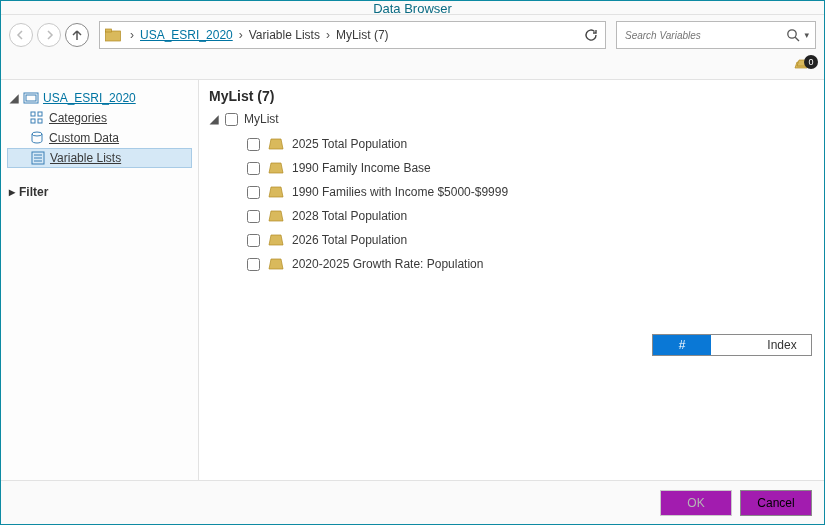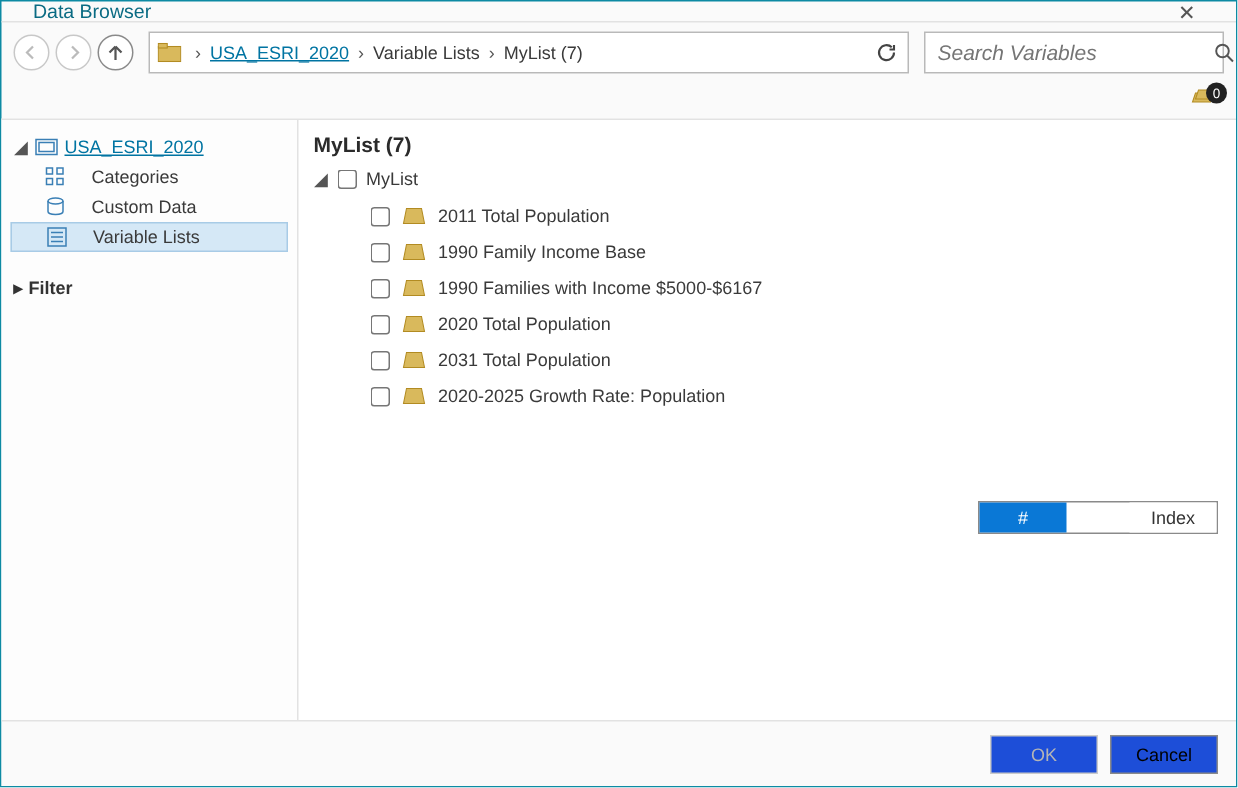--- a/index.html
+++ b/index.html
@@ -1,60 +1,60 @@
 <!DOCTYPE html>
 <html><head>
   <meta charset="utf-8">
   <style>
     * { box-sizing: border-box; }
     html, body { margin:0; padding:0; font-family: "Segoe UI", Arial, sans-serif; font-size:12px; color:#3a3a3a; background:#fff;}
     .window { width:825px; height:525px; border:1px solid #0d8aa3; display:flex; flex-direction:column; background:#fafafa;}
-    .titlebar { height:14px; display:flex; align-items:center; padding:0 21px; font-size:13px; color:#0a6b83; border-bottom:1px solid #e2e2e2; }
+    .titlebar { height:14px; display:flex; align-items:center; padding:0 21px; font-size:13px; color:#0a6b83; border-bottom:1px solid #e2e2e2;flex-direction:column; }
     .titlebar .spacer{flex:1;}
     .close-x{font-size:14px;color:#555;cursor:pointer;padding:4px 6px;}
     .toolbar { height:40px; display:flex; align-items:center; padding:4px 8px; gap:4px;}
     .nav-btn {width:24px;height:24px;border:1px solid #8a8a8a;border-radius:50%;display:flex;align-items:center;justify-content:center;color:#555;background:#fff;cursor:pointer;}
     .nav-btn.disabled{color:#bbb;border-color:#c8c8c8;cursor:default;}
     .addr-bar {flex:1; height:28px; border:1px solid #b9b9b9; background:#fff; display:flex; align-items:center; padding:0 2px 0 4px; margin:0 6px;}
     .addr-bar .folder-ico{width:18px;display:inline-flex;align-items:center;justify-content:center;color:#8a5a00;margin-right:4px;}
     .addr-bar .crumb{color:#0074a2; text-decoration:underline; cursor:pointer; padding:0 2px;}
     .addr-bar .sep{color:#555; padding:0 4px;}
     .addr-bar .plain{color:#3a3a3a;padding:0 2px;}
     .addr-bar .abspacer{flex:1;}
     .addr-bar .refresh{width:24px;height:24px;display:flex;align-items:center;justify-content:center;color:#444;cursor:pointer;}
     .search-box{width:200px;height:28px;border:1px solid #b9b9b9;background:#fff;display:flex;align-items:center;padding:0 6px;}
-    .search-box input{flex:1;border:none;outline:none;font-family:inherit;font-size:14px;font-style:italic;color:#666;background:transparent;}
+    .search-box input{flex:1;border:none;outline:none;font-family:inherit;font-size:10px;font-style:italic;color:#666;background:transparent;}
     .search-icon{color:#555;font-size:14px;cursor:pointer;}
     .chip-row{height:24px;display:flex;justify-content:flex-end;align-items:center;padding:0 10px 2px 0;}
     .stack-badge{position:relative;width:22px;height:18px;display:flex;align-items:center;justify-content:center;}
     .stack-badge .count{position:absolute;right:-4px;top:-2px;background:#222;color:#fff;border-radius:50%;font-size:9px;width:14px;height:14px;display:flex;align-items:center;justify-content:center;}
     .body{flex:1;display:flex;border-top:1px solid #e2e2e2;overflow:hidden;background:#fff;}
     .sidebar{width:198px;border-right:1px solid #e2e2e2;background:#fdfdfd;padding:8px 6px;}
     .tree-node{display:flex;align-items:center;gap:4px;padding:3px 2px;cursor:pointer;}
     .tree-node .collapse-icon{width:10px;text-align:center;color:#555;}
     .tree-node.root .lbl{color:#0074a2;text-decoration:underline;}
-    .tree-child{padding-left:22px;display:flex;align-items:center;gap:16px;padding-top:3px;padding-bottom:3px;cursor:pointer;}
+    .tree-child{padding-left:22px;display:flex;align-items:center;gap:4px;padding-top:3px;padding-bottom:3px;cursor:pointer;text-decoration:underline;}
     .tree-child.selected{background:#d5e8f6;border:1px solid #a8cbe6;padding-top:2px;padding-bottom:2px;}
     .tree-child .ico{width:16px;display:inline-flex;align-items:center;justify-content:center;color:#3a7fb5;}
     .filter-row{margin-top:14px;padding:3px 2px;display:flex;align-items:center;gap:4px;cursor:pointer;font-weight:600;color:#333;}
     .main{flex:1;padding:8px 12px 8px 8px;position:relative;}
     .main h2{margin:0 0 6px 2px;font-size:14px;font-weight:700;color:#2b2b2b;}
     .list-root{display:flex;align-items:center;gap:6px;padding:2px 0 6px 2px;}
     .list-root .collapse-icon{width:10px;text-align:center;color:#555;cursor:pointer;}
     .list-root input[type=checkbox]{margin:0;}
     .var-row{display:flex;align-items:center;gap:8px;padding:5px 0 5px 40px;}
     .var-row input[type=checkbox]{margin:0;}
     .var-row .vic{width:16px;height:14px;}
     .folder-svg{fill:#d9b95c;stroke:#b28b22;stroke-width:0.7;}
     .hash-index{position:absolute;right:12px;top:254px;display:flex;border:1px solid #8a8a8a;height:22px;}
     .hash-index .seg{width:58px;display:flex;align-items:center;justify-content:center;font-size:12px;cursor:pointer;}
     .hash-index .seg.active{background:#0a78d6;color:#fff;}
     .hash-index .seg.inactive{background:#fff;color:#333;margin-left:42px;}
     .footer{height:44px;border-top:1px solid #e2e2e2;display:flex;align-items:center;justify-content:flex-end;padding:0 12px;gap:8px;background:#fafafa;}
-    .btn{min-width:72px;height:26px;border:1px solid #8a8a8a;background:#1d4ed8;display:flex;align-items:center;justify-content:center;cursor:pointer;font-family:inherit;font-size:12px;}
+    .btn{min-width:72px;height:26px;border:1px solid #8a8a8a;background:#a21caf;display:flex;align-items:center;justify-content:center;cursor:pointer;font-family:inherit;font-size:12px;}
     .btn.disabled{color:#b5b5b5;border-color:#cacaca;cursor:default;}
     svg{display:block;}
   </style>
 </head>
 <body>
 
 <div class="window">
 
   <div class="titlebar">
     <span>Data Browser</span>
@@ -181,57 +181,57 @@
         <span>MyList</span>
       </div>
       <div id="variables-container">
           <div class="var-row">
     <input type="checkbox" style="">
     <span class="vic">
       <svg width="16" height="14" viewBox="0 0 16 14">
                 <polygon points="3,2 13,2 15,12 1,12" class="folder-svg"></polygon>
               </svg>
     </span>
-    <span>2011 Total Population</span>
+    <span>2025 Total Population</span>
           </div>
           <div class="var-row">
     <input type="checkbox" style="">
     <span class="vic">
       <svg width="16" height="14" viewBox="0 0 16 14">
                 <polygon points="3,2 13,2 15,12 1,12" class="folder-svg"></polygon>
               </svg>
     </span>
     <span>1990 Family Income Base</span>
           </div>
           <div class="var-row">
     <input type="checkbox" style="">
     <span class="vic">
       <svg width="16" height="14" viewBox="0 0 16 14">
                 <polygon points="3,2 13,2 15,12 1,12" class="folder-svg"></polygon>
               </svg>
     </span>
-    <span>1990 Families with Income $5000-$6167</span>
-          </div>
-          <div class="var-row">
-    <input type="checkbox" style="">
-    <span class="vic">
-      <svg width="16" height="14" viewBox="0 0 16 14">
-                <polygon points="3,2 13,2 15,12 1,12" class="folder-svg"></polygon>
-              </svg>
-    </span>
-    <span>2020 Total Population</span>
-          </div>
-          <div class="var-row">
-    <input type="checkbox" style="">
-    <span class="vic">
-      <svg width="16" height="14" viewBox="0 0 16 14">
-                <polygon points="3,2 13,2 15,12 1,12" class="folder-svg"></polygon>
-              </svg>
-    </span>
-    <span>2031 Total Population</span>
+    <span>1990 Families with Income $5000-$9999</span>
+          </div>
+          <div class="var-row">
+    <input type="checkbox" style="">
+    <span class="vic">
+      <svg width="16" height="14" viewBox="0 0 16 14">
+                <polygon points="3,2 13,2 15,12 1,12" class="folder-svg"></polygon>
+              </svg>
+    </span>
+    <span>2028 Total Population</span>
+          </div>
+          <div class="var-row">
+    <input type="checkbox" style="">
+    <span class="vic">
+      <svg width="16" height="14" viewBox="0 0 16 14">
+                <polygon points="3,2 13,2 15,12 1,12" class="folder-svg"></polygon>
+              </svg>
+    </span>
+    <span>2026 Total Population</span>
           </div>
           <div class="var-row">
     <input type="checkbox" style="">
     <span class="vic">
       <svg width="16" height="14" viewBox="0 0 16 14">
                 <polygon points="3,2 13,2 15,12 1,12" class="folder-svg"></polygon>
               </svg>
     </span>
     <span>2020-2025 Growth Rate: Population</span>
           </div>

